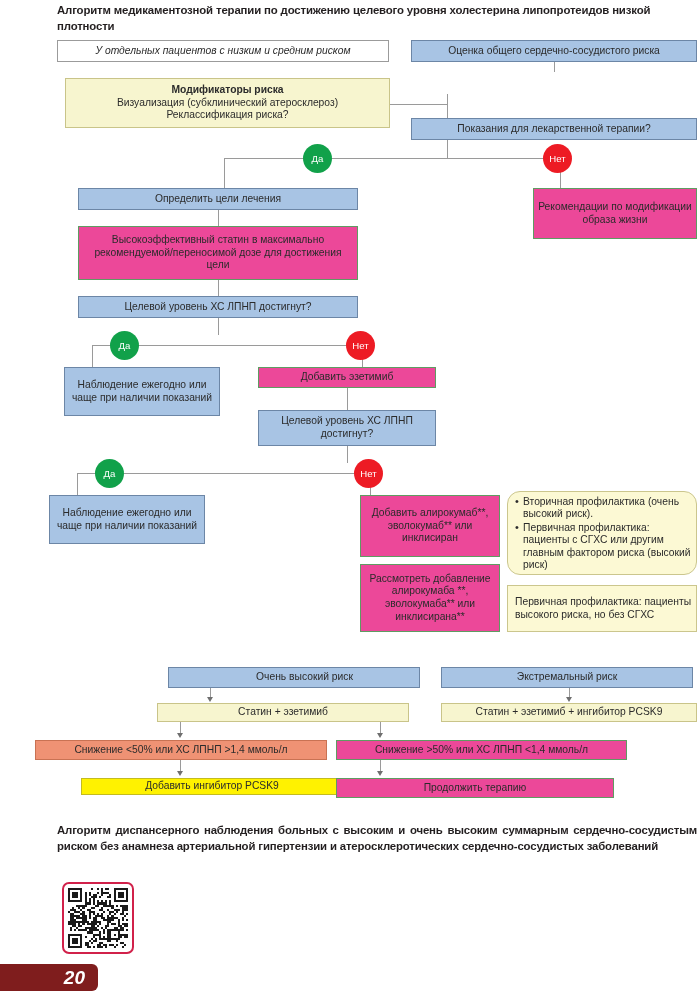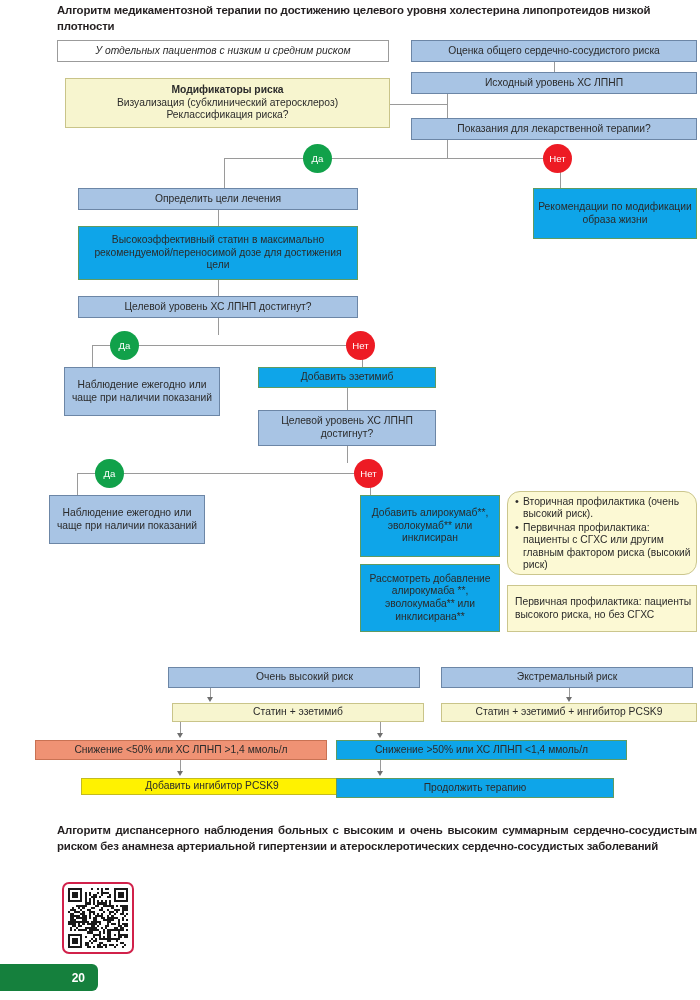--- a/index.html
+++ b/index.html
@@ -33,21 +33,21 @@
     justify-content: center;
     text-align: center;
     font-size: 10.3px;
     line-height: 12.6px;
     color: #2b2b2b;
     border: 1px solid #8a8a8a;
     padding: 1px 3px;
   }
   .box.left { justify-content: flex-start; text-align: left; }
   .blue   { background: #a8c4e4; border-color: #6c86a6; }
-  .green  { background: #0ea5e9; border-color: #5f9b62; }
+  .green  { background: #ec4899; border-color: #5f9b62; }
   .cream  { background: #f7f5cf; border-color: #c9c489; }
   .yellow { background: #fff200; border-color: #c3bb20; }
   .orange { background: #ef9274; border-color: #c97253; }
   .plain  { background: #ffffff; border-color: #9b9b9b; font-style: italic; }
   .cream-light { background: #fcf9d4; border-color: #cbc68d; }
 
   .bold-line { font-weight: bold; display: block; }
 
   
   .circle {
@@ -102,50 +102,50 @@
   .qr-grid {
     display: grid;
     width: 100%; height: 100%;
   }
   .qr-cell { background: #ffffff; }
   .qr-cell.on { background: #1a1a1a; }
 
   
   .page-badge {
     position: absolute;
-    background: #15803d;
+    background: #7f1d1d;
     color: #ffffff;
     font-weight: bold;
-    font-size: 12px;
+    font-size: 19px;
     display: flex;
     align-items: center;
     justify-content: flex-end;
     padding-right: 13px;
     border-top-right-radius: 6px;
     border-bottom-right-radius: 6px;
+    font-style: italic;
   }
 </style>
 </head>
 <body>
 
 <div id="page">
 
   <div class="heading" style="left:57px; top:3px; width:640px;">Алгоритм медикаментозной терапии по достижению целевого уровня холестерина липопротеидов низкой плотности</div>
 
   <div class="box plain" style="left:57px; top:40px; width:332px; height:22px;">У отдельных пациентов с низким и средним риском</div>
 
   <div class="box blue" style="left:411px; top:40px; width:286px; height:22px;">Оценка общего сердечно-сосудистого риска</div>
 
   <div class="box cream" style="left:65px; top:78px; width:325px; height:50px; flex-direction:column;">
     <span class="bold-line">Модификаторы риска</span>
     <span>Визуализация (субклинический атеросклероз)</span>
     <span>Реклассификация риска?</span>
   </div>
 
-  <div class="box blue" style="left:411px; top:72px; width:286px; height:22px;">Исходный уровень ХС ЛПНП</div>
 
   <div class="box blue" style="left:411px; top:118px; width:286px; height:22px;">Показания для лекарственной терапии?</div>
 
   <div class="vline" style="left:554px; top:62px; height:10px;"></div>
   <div class="vline" style="left:447px; top:94px; height:24px;"></div>
   <div class="hline" style="left:390px; top:104px; width:57px;"></div>
 
   <div class="vline" style="left:447px; top:140px; height:18px;"></div>
   <div class="hline" style="left:224px; top:158px; width:336px;"></div>
   <div class="vline" style="left:224px; top:158px; height:30px;"></div>
@@ -198,21 +198,21 @@
       <li>Вторичная профилактика (очень высокий риск).</li>
       <li>Первичная профилактика: пациенты с СГХС или другим главным фактором риска (высокий риск)</li>
     </ul>
   </div>
 
   <div class="box cream-light left" style="left:507px; top:585px; width:190px; height:47px; padding-left:7px;">Первичная профилактика: пациенты высокого риска, но без СГХС</div>
 
   <div class="box blue" style="left:168px; top:667px; width:252px; height:21px;padding-left:24px;">Очень высокий риск</div>
   <div class="box blue" style="left:441px; top:667px; width:252px; height:21px;">Экстремальный риск</div>
 
-  <div class="box cream" style="left:172px; top:703px; width:252px; height:19px;">Статин + эзетимиб</div>
+  <div class="box cream" style="left:157px; top:703px; width:252px; height:19px;">Статин + эзетимиб</div>
   <div class="box cream" style="left:441px; top:703px; width:256px; height:19px;">Статин + эзетимиб + ингибитор PCSK9</div>
 
   <div class="vline" style="left:210px; top:688px; height:10px;"></div>
   <div class="arrow" style="left:207px; top:697px;"></div>
   <div class="vline" style="left:569px; top:688px; height:10px;"></div>
   <div class="arrow" style="left:566px; top:697px;"></div>
 
   <div class="box orange" style="left:35px; top:740px; width:292px; height:20px;">Снижение &lt;50% или ХС ЛПНП &gt;1,4 ммоль/л</div>
   <div class="box green" style="left:336px; top:740px; width:291px; height:20px;">Снижение &gt;50% или ХС ЛПНП &lt;1,4 ммоль/л</div>
 

